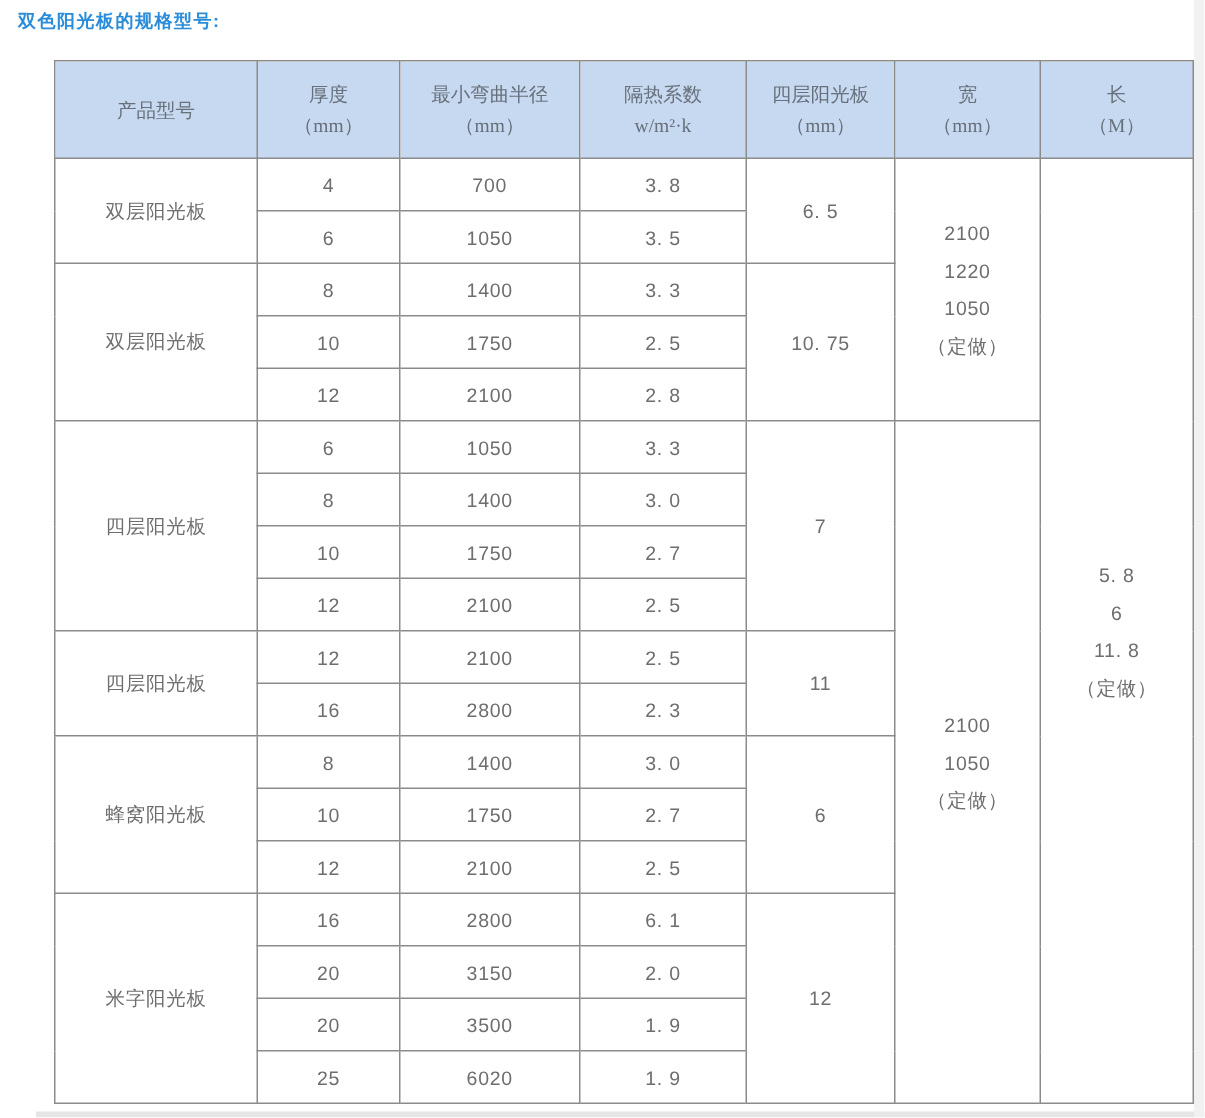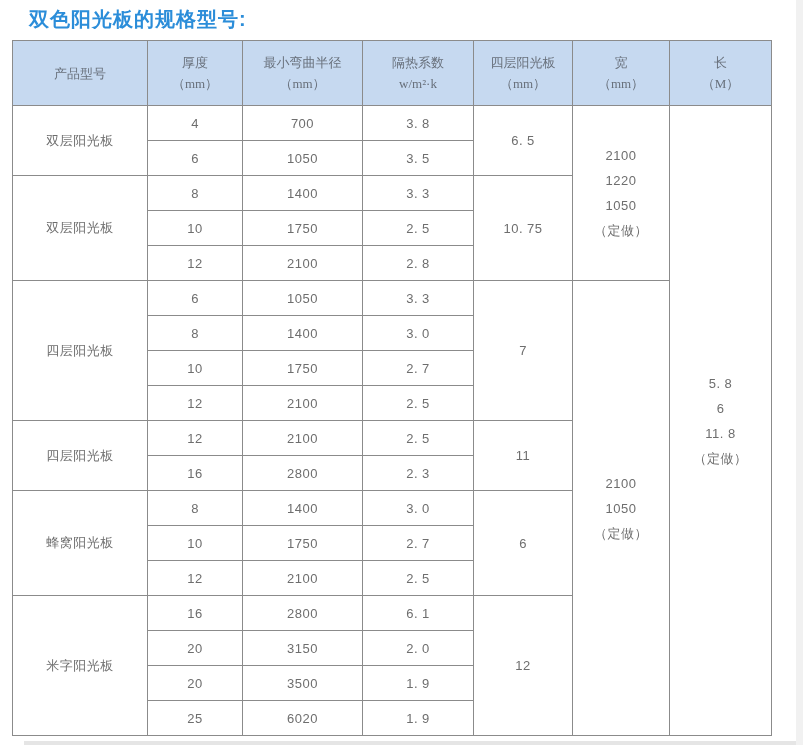--- a/index.html
+++ b/index.html
@@ -11,31 +11,31 @@
     font-family: "Liberation Sans", sans-serif;
     overflow: hidden;
   }
   .page {
     position: relative;
     width: 803px;
     height: 745px;
   }
   .title {
     position: absolute;
-    left: 29px;
+    left: 12px;
     top: 6px;
     margin: 0;
-    font-size: 20px;
+    font-size: 12px;
     font-weight: bold;
     color: #2b8dd9;
     letter-spacing: 1px;
   }
   table.spec-table {
     position: absolute;
-    left: 12px;
+    left: 36px;
     top: 40px;
     border-collapse: collapse;
     table-layout: fixed;
     width: 759px;
   }
   .spec-table th, .spec-table td {
     border: 1px solid #8b8b8b;
     text-align: center;
     vertical-align: middle;
     padding: 0;

